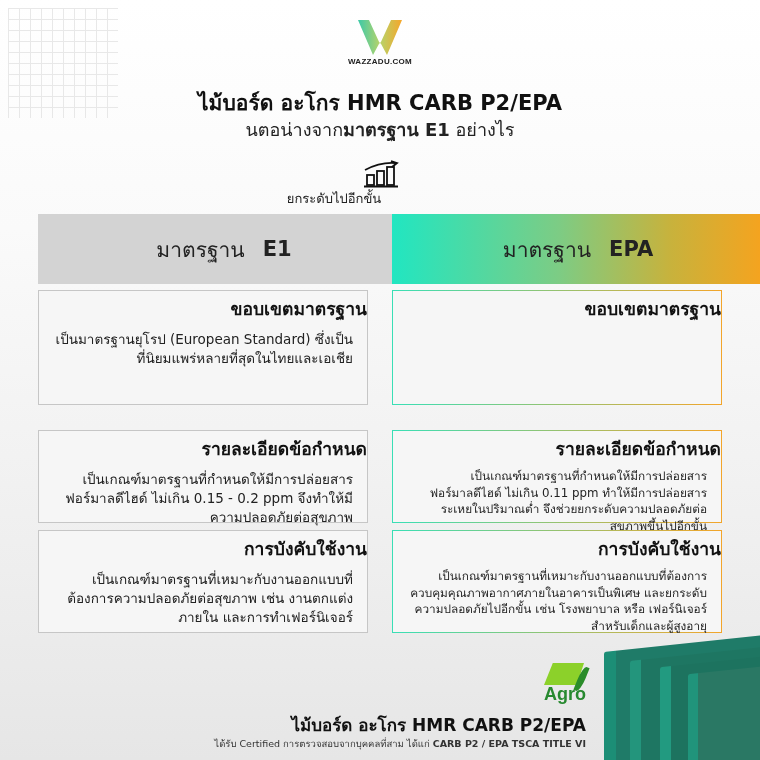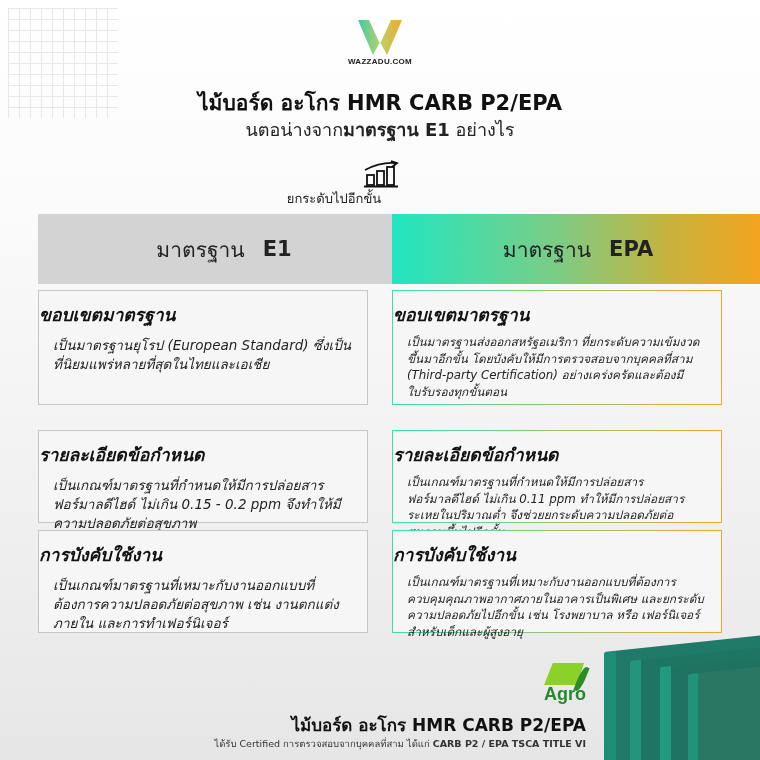--- a/index.html
+++ b/index.html
@@ -35,23 +35,21 @@
       display: flex; align-items: center; justify-content: center;
       font-size: 21px; color: #222;
     }
     .col-head b { font-weight: bold; margin-left: 18px; }
     .col-e1 { left: 38px; background: #d3d3d3; }
     .col-epa { left: 392px; background: linear-gradient(90deg, #21e6c1 0%, #7dcc84 45%, #c8b23c 75%, #f6a31e 100%); }
 
     .card {
       position: absolute; width: 330px;
       background: #f6f6f6;
-      text-align: left;
-      padding-top: 6px;
-      font-style: italic;
+      text-align: right;
     }
     .card.e1 { left: 38px; border: 1.5px solid #c6c6c6; }
     .card.epa {
       left: 392px;
       border: 1.5px solid transparent;
       background:
         linear-gradient(#f6f6f6, #f6f6f6) padding-box,
         linear-gradient(90deg, #39dfb6, #f3a52a) border-box;
     }
     .card h3 { font-size: 17.5px; font-weight: bold; color: #111; margin-top: 4px; }
@@ -119,21 +117,20 @@
   <span>มาตรฐาน</span>
     <b>EPA</b>
 </div>
 
 <div class="card e1 row1">
   <h3>ขอบเขตมาตรฐาน</h3>
   <p>เป็นมาตรฐานยุโรป (European Standard) ซึ่งเป็นที่นิยมแพร่หลายที่สุดในไทยและเอเชีย</p>
 </div>
 <div class="card epa row1">
   <h3>ขอบเขตมาตรฐาน</h3>
-  <p>เป็นมาตรฐานส่งออกสหรัฐอเมริกา ที่ยกระดับความเข้มงวดขึ้นมาอีกขั้น โดยบังคับให้มีการตรวจสอบจากบุคคลที่สาม (Third-party Certification) อย่างเคร่งครัดและต้องมีใบรับรองทุกขั้นตอน</p>
 </div>
 
 <div class="card e1 row2">
   <h3>รายละเอียดข้อกำหนด</h3>
   <p>เป็นเกณฑ์มาตรฐานที่กำหนดให้มีการปล่อยสารฟอร์มาลดีไฮด์ ไม่เกิน 0.15 - 0.2 ppm จึงทำให้มีความปลอดภัยต่อสุขภาพ</p>
 </div>
 <div class="card epa row2">
   <h3>รายละเอียดข้อกำหนด</h3>
   <p>เป็นเกณฑ์มาตรฐานที่กำหนดให้มีการปล่อยสารฟอร์มาลดีไฮด์ ไม่เกิน 0.11 ppm ทำให้มีการปล่อยสารระเหยในปริมาณต่ำ จึงช่วยยกระดับความปลอดภัยต่อสุขภาพขึ้นไปอีกขั้น</p>
 </div>

